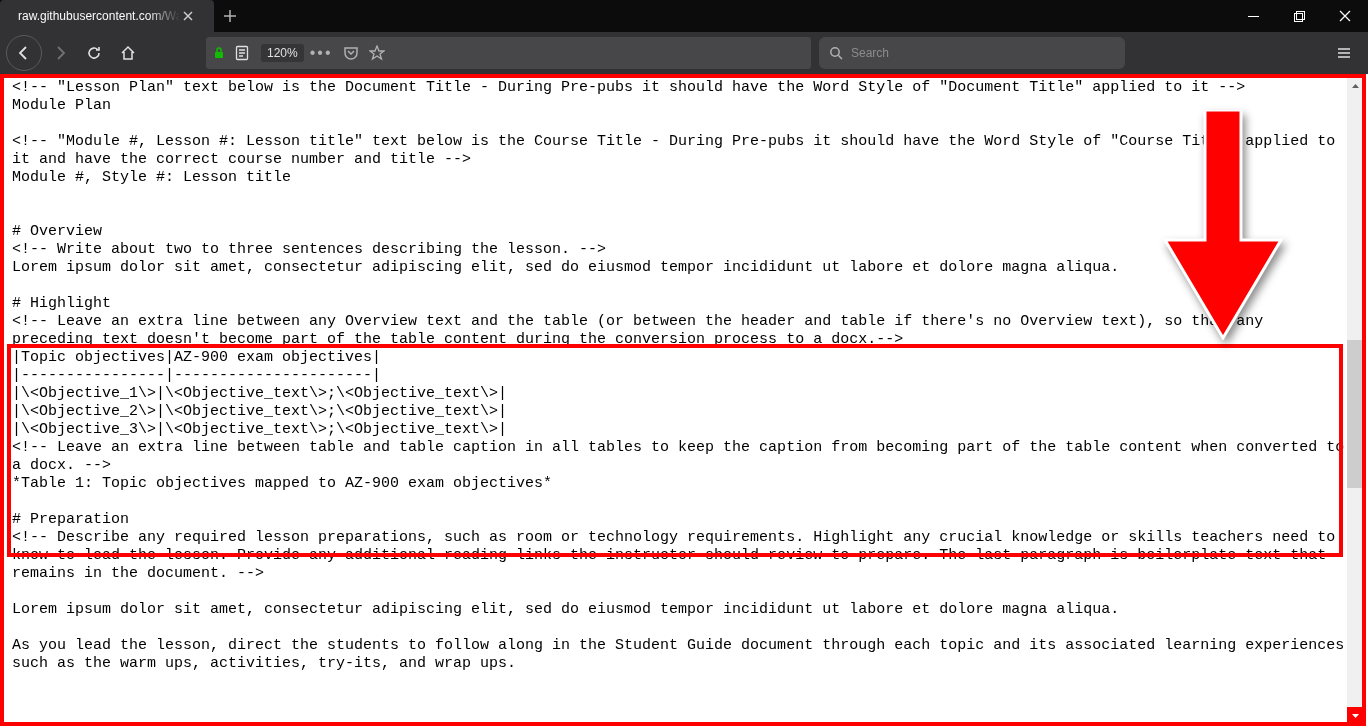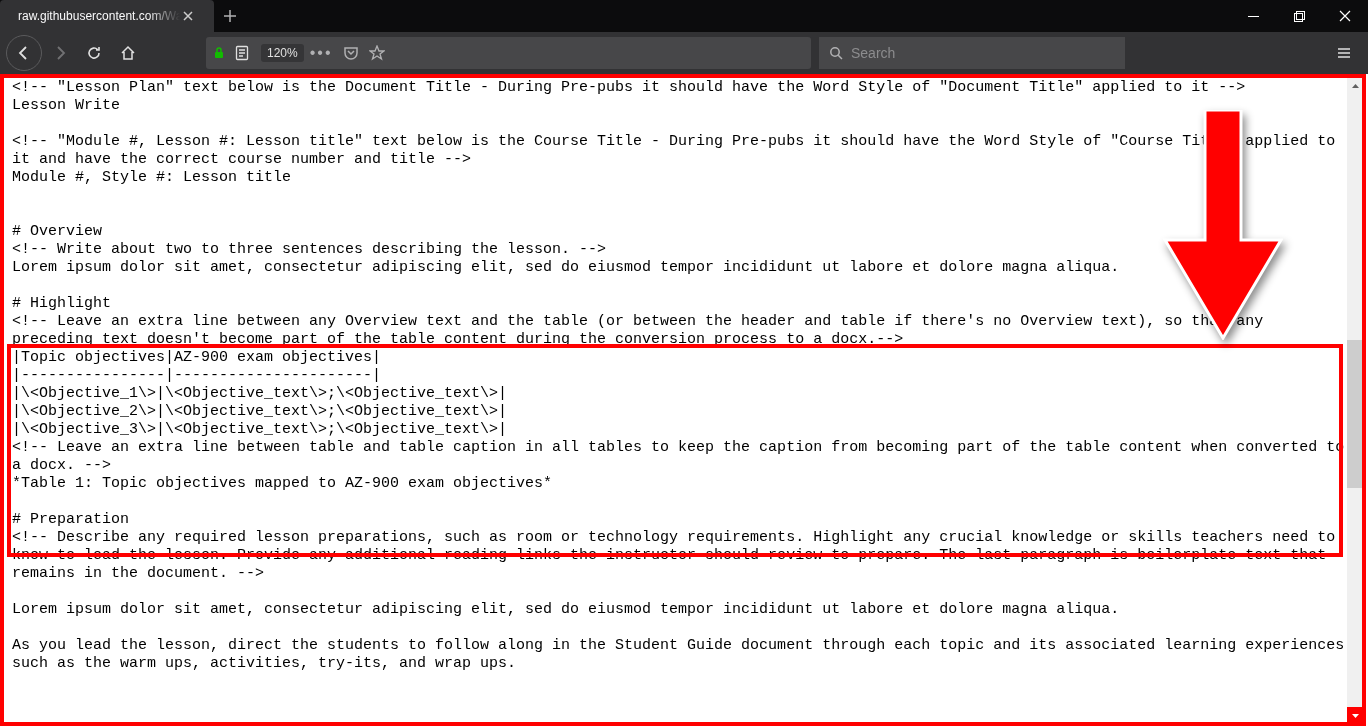--- a/index.html
+++ b/index.html
@@ -111,28 +111,28 @@
     font-size:12px;
     position:relative;
     margin-left:3px;
   }
   .reader { color:#e0e0e0; display:flex;align-items:center;justify-content:center;width:20px; }
   .url-right { display:flex; align-items:center; gap:10px; color:#b1b1b3; padding-right:6px;}
   .searchbar {
     flex:0 0 306px;
     height:32px;
     background:#474749;
-    border-radius:0;
+    border-radius:6px;
     display:flex;
     align-items:center;
     padding:0 10px;
     margin-left:6px;
     gap:8px;
     color:#8c8c8e;
-    font-size:14px;
+    font-size:12px;
   }
   .spacer { flex:1; }
   .hamburger {
     width:36px;height:32px;
     display:flex;align-items:center;justify-content:center;
     color:#e0e0e0;
   }
   
   .content-wrap {
     position:relative;
@@ -306,21 +306,21 @@
     <svg width="16" height="16" viewBox="0 0 16 16">
         <path d="M2 4 H14 M2 8 H14 M2 12 H14" stroke="#e0e0e0" stroke-width="1.6"></path>
       </svg>
   </div>
 </div>
 
 <div class="content-wrap">
   <div class="red-border"></div>
 
   <div class="content"><span>&lt;!-- "Lesson Plan" text below is the Document Title - During Pre-pubs it should have the Word Style of "Document Title" applied to it --&gt;</span>
-<span>Lesson Write</span>
+<span>Module Plan</span>
 <span></span>
 <span>&lt;!-- "Module #, Lesson #: Lesson title" text below is the Course Title - During Pre-pubs it should have the Word Style of "Course Title" applied to it and have the correct course number and title --&gt;</span>
 <span>Module #, Style #: Lesson title</span>
 <span></span>
 <span></span>
 <span># Overview</span>
 <span>&lt;!-- Write about two to three sentences describing the lesson. --&gt;</span>
 <span>Lorem ipsum dolor sit amet, consectetur adipiscing elit, sed do eiusmod tempor incididunt ut labore et dolore magna aliqua.</span>
 <span></span>
 <span># Highlight</span>

